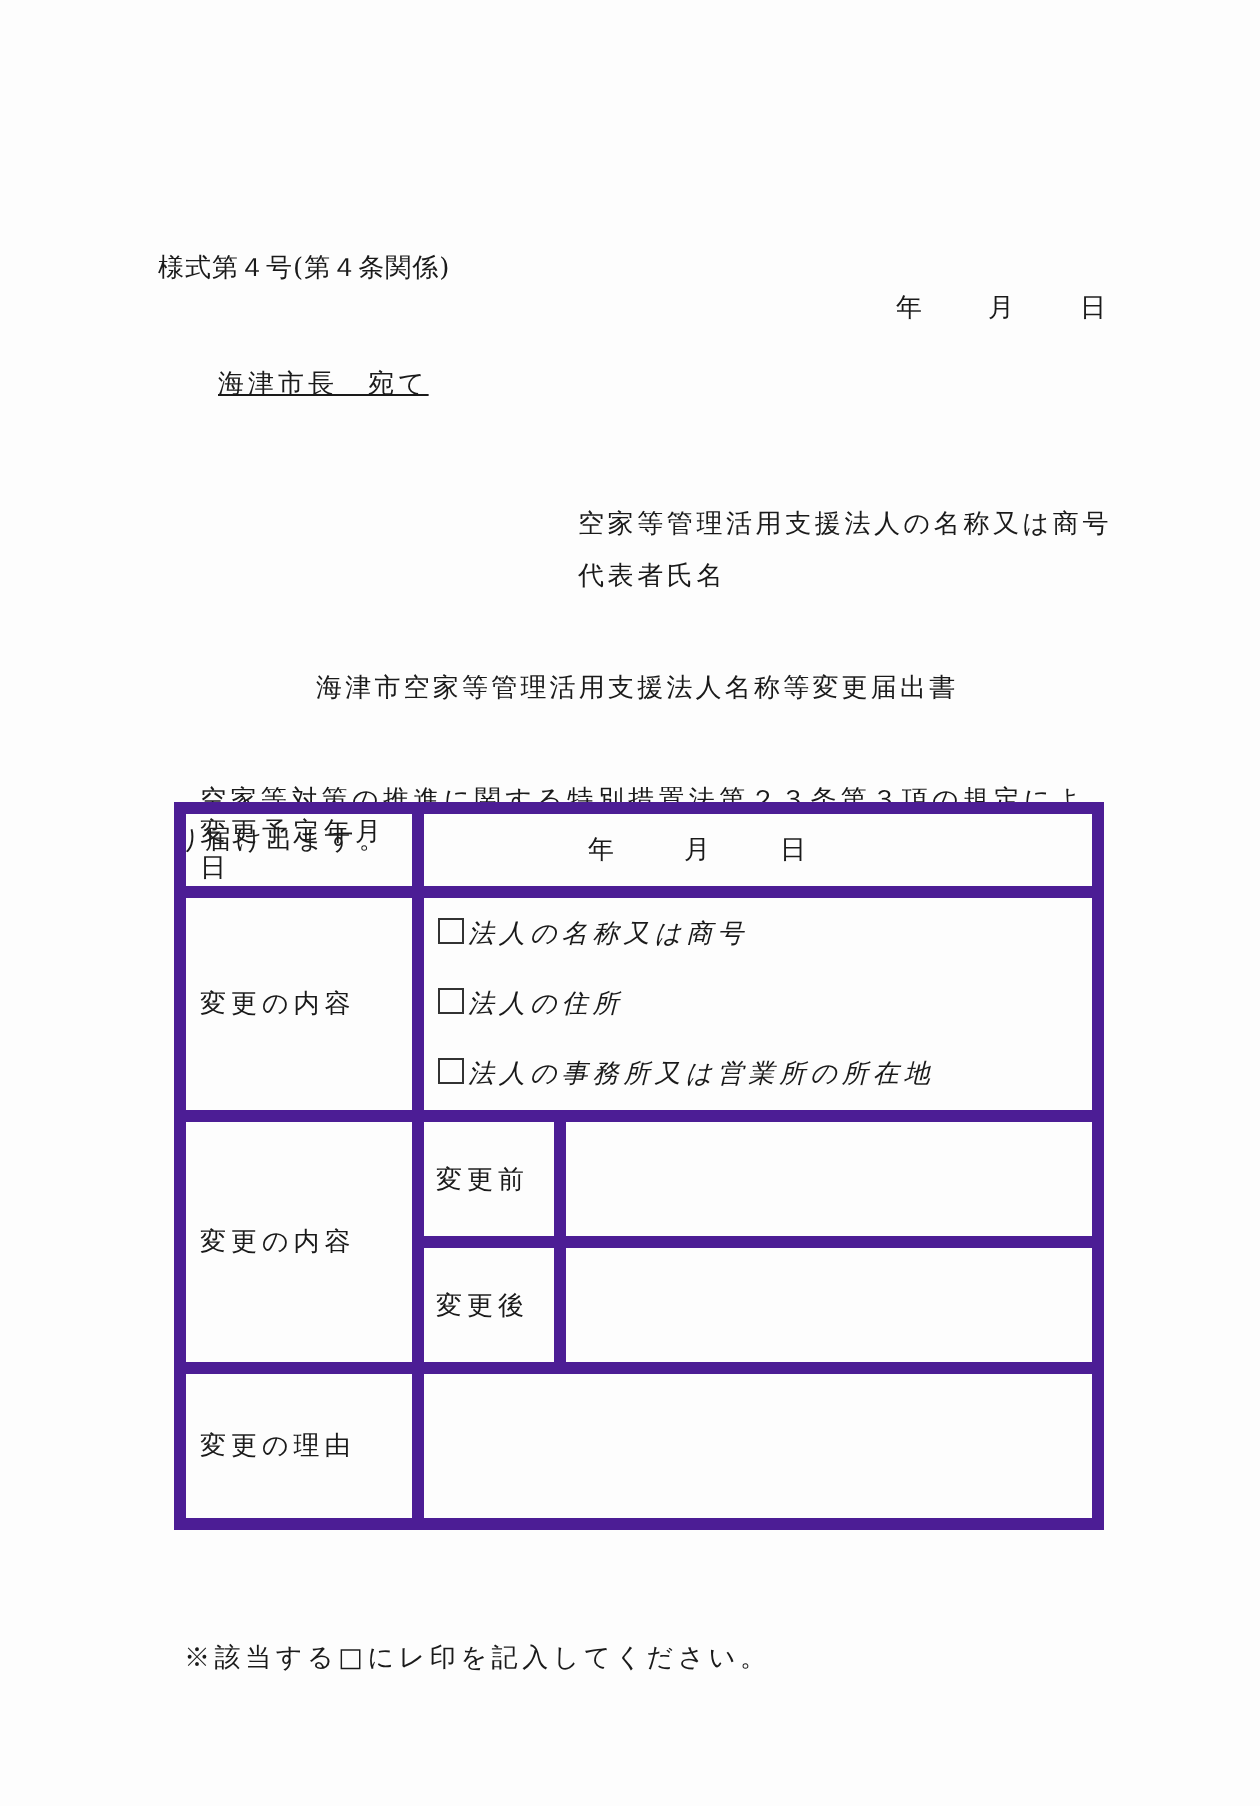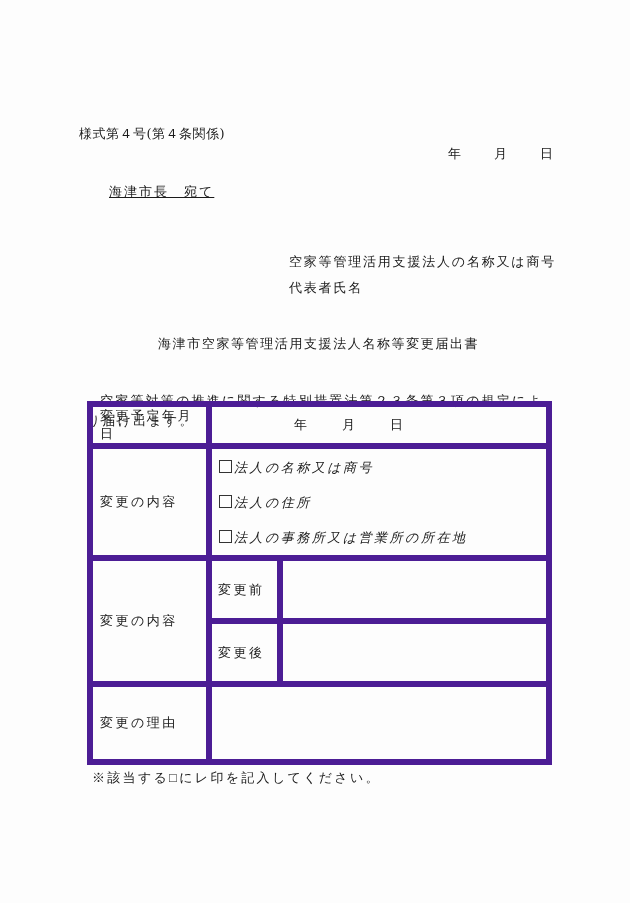--- a/index.html
+++ b/index.html
@@ -42,21 +42,21 @@
     }
     td.label-cell { padding-left: 7px !important; }
     .row-date td { height: 34px; }
     .row-items td { height: 106px; }
     .row-content td { height: 57px; }
     .row-reason td { height: 72px; }
     .date-value { text-align: left; padding-left: 82px !important; }
     .date-value span { display: inline-block; }
     .check-item { padding-left: 7px; height: 35px; line-height: 35px; font-style: italic; }
     .sub-label { padding-left: 6px !important; }
-    .footnote { left: 92px; top: 723px; letter-spacing: 2.3px; font-family: Liberation Mono, monospace; }
+    .footnote { left: 92px; top: 774px; letter-spacing: 2.3px; }
     .checkbox-glyph { display: inline-block; width: 11px; height: 11px; border: 1px solid #333; margin-right: 2px; vertical-align: -1px; }
   </style>
 </head>
 <body>
 
 <div class="abs form-number">様式第４号(第４条関係)</div>
 
 <div class="abs date-line">
   <span style="width:46px;">年</span><span style="width:46px;">月</span><span>日</span>
 </div>

